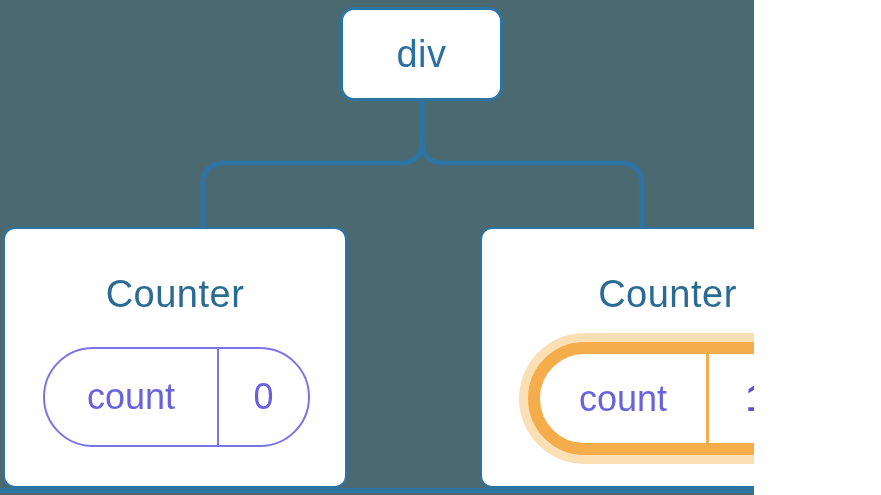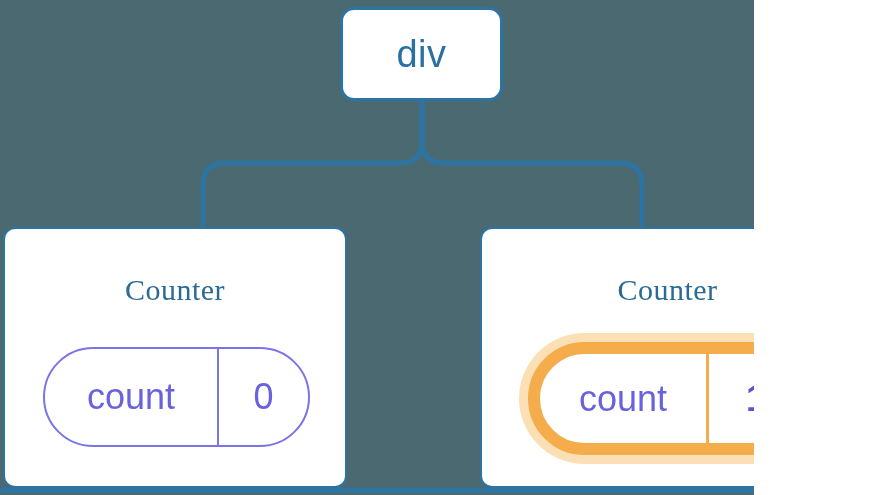--- a/index.html
+++ b/index.html
@@ -36,21 +36,21 @@
   .card{
     position:absolute;top:227px;height:261px;background:#fff;
     border:2px solid var(--line-blue);border-radius:12px;box-sizing:border-box;
     z-index:2;
   }
   .card.left{left:3px;width:344px;}
   .card.right{left:480px;width:375px;}
 
   .card-title{
     position:absolute;left:0;top:44px;width:100%;text-align:center;
-    font-size:30px;font-weight:500;color:var(--title-blue);letter-spacing:.5px;font-family:Liberation Serif, serif;
+    font-size:38px;font-weight:500;color:var(--title-blue);letter-spacing:.5px;
   }
 
   
   .pill{
     position:absolute;left:38px;top:118px;width:267px;height:100px;
     border:2px solid var(--state-border-purple);border-radius:50px;
     box-sizing:border-box;display:flex;background:#fff;overflow:hidden;
   }
   .pill .cell{display:flex;align-items:center;justify-content:center;
     font-size:36px;color:var(--state-purple);}

